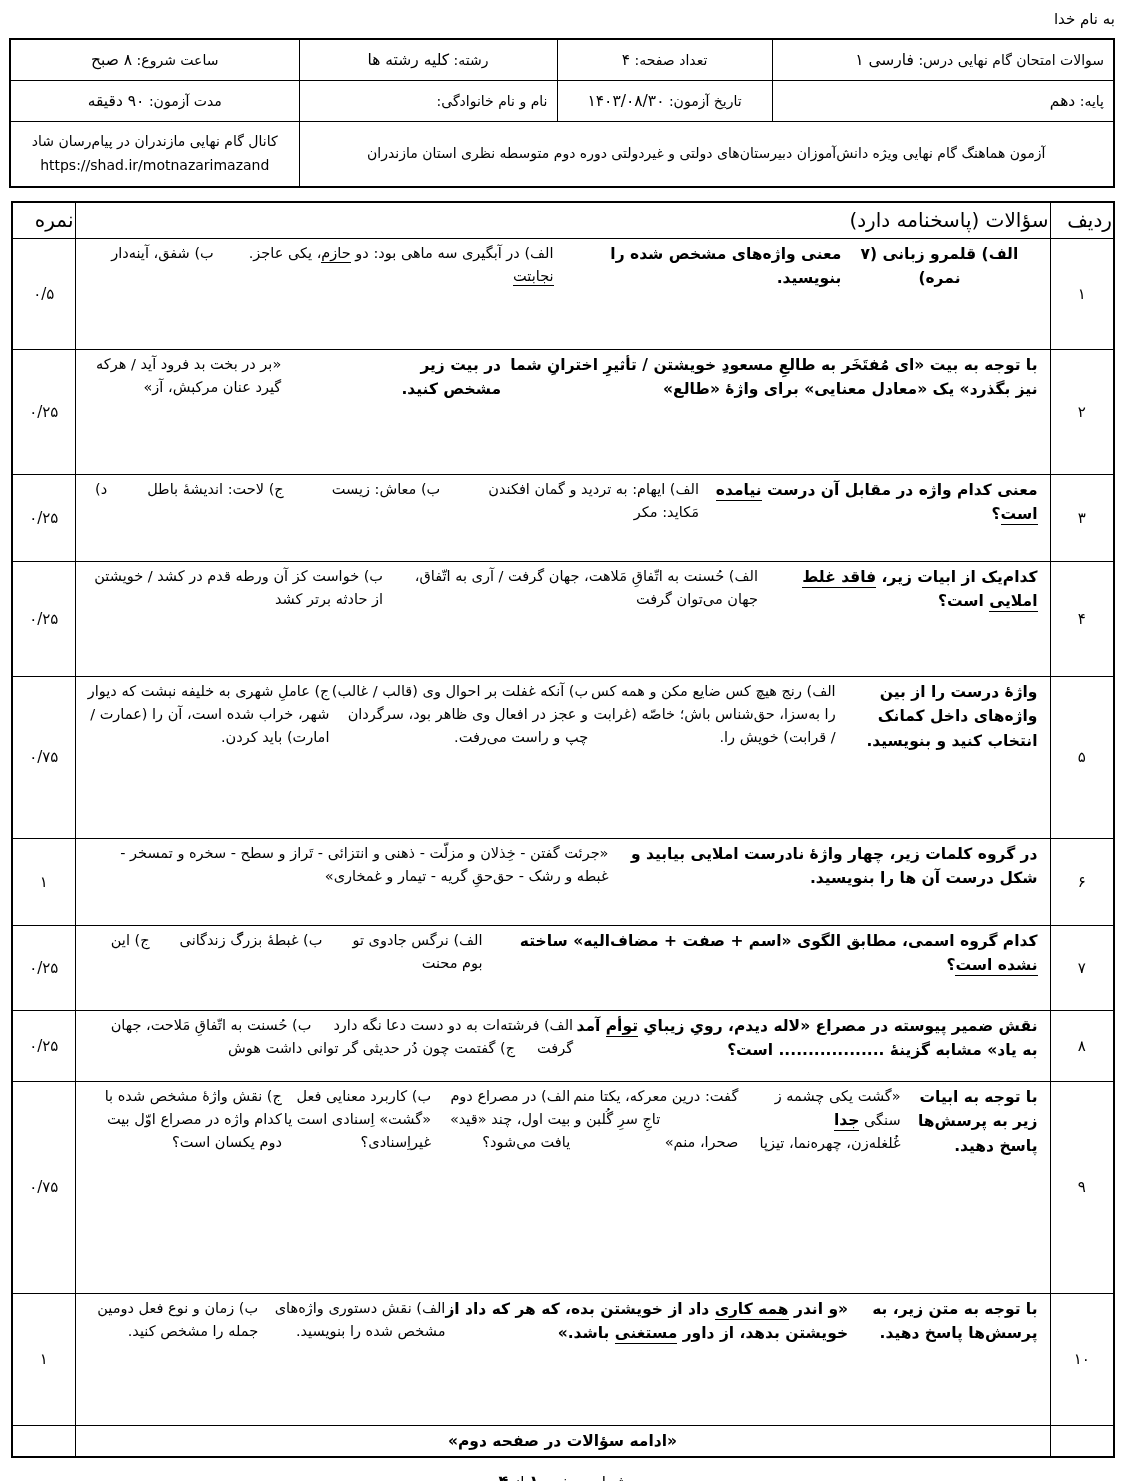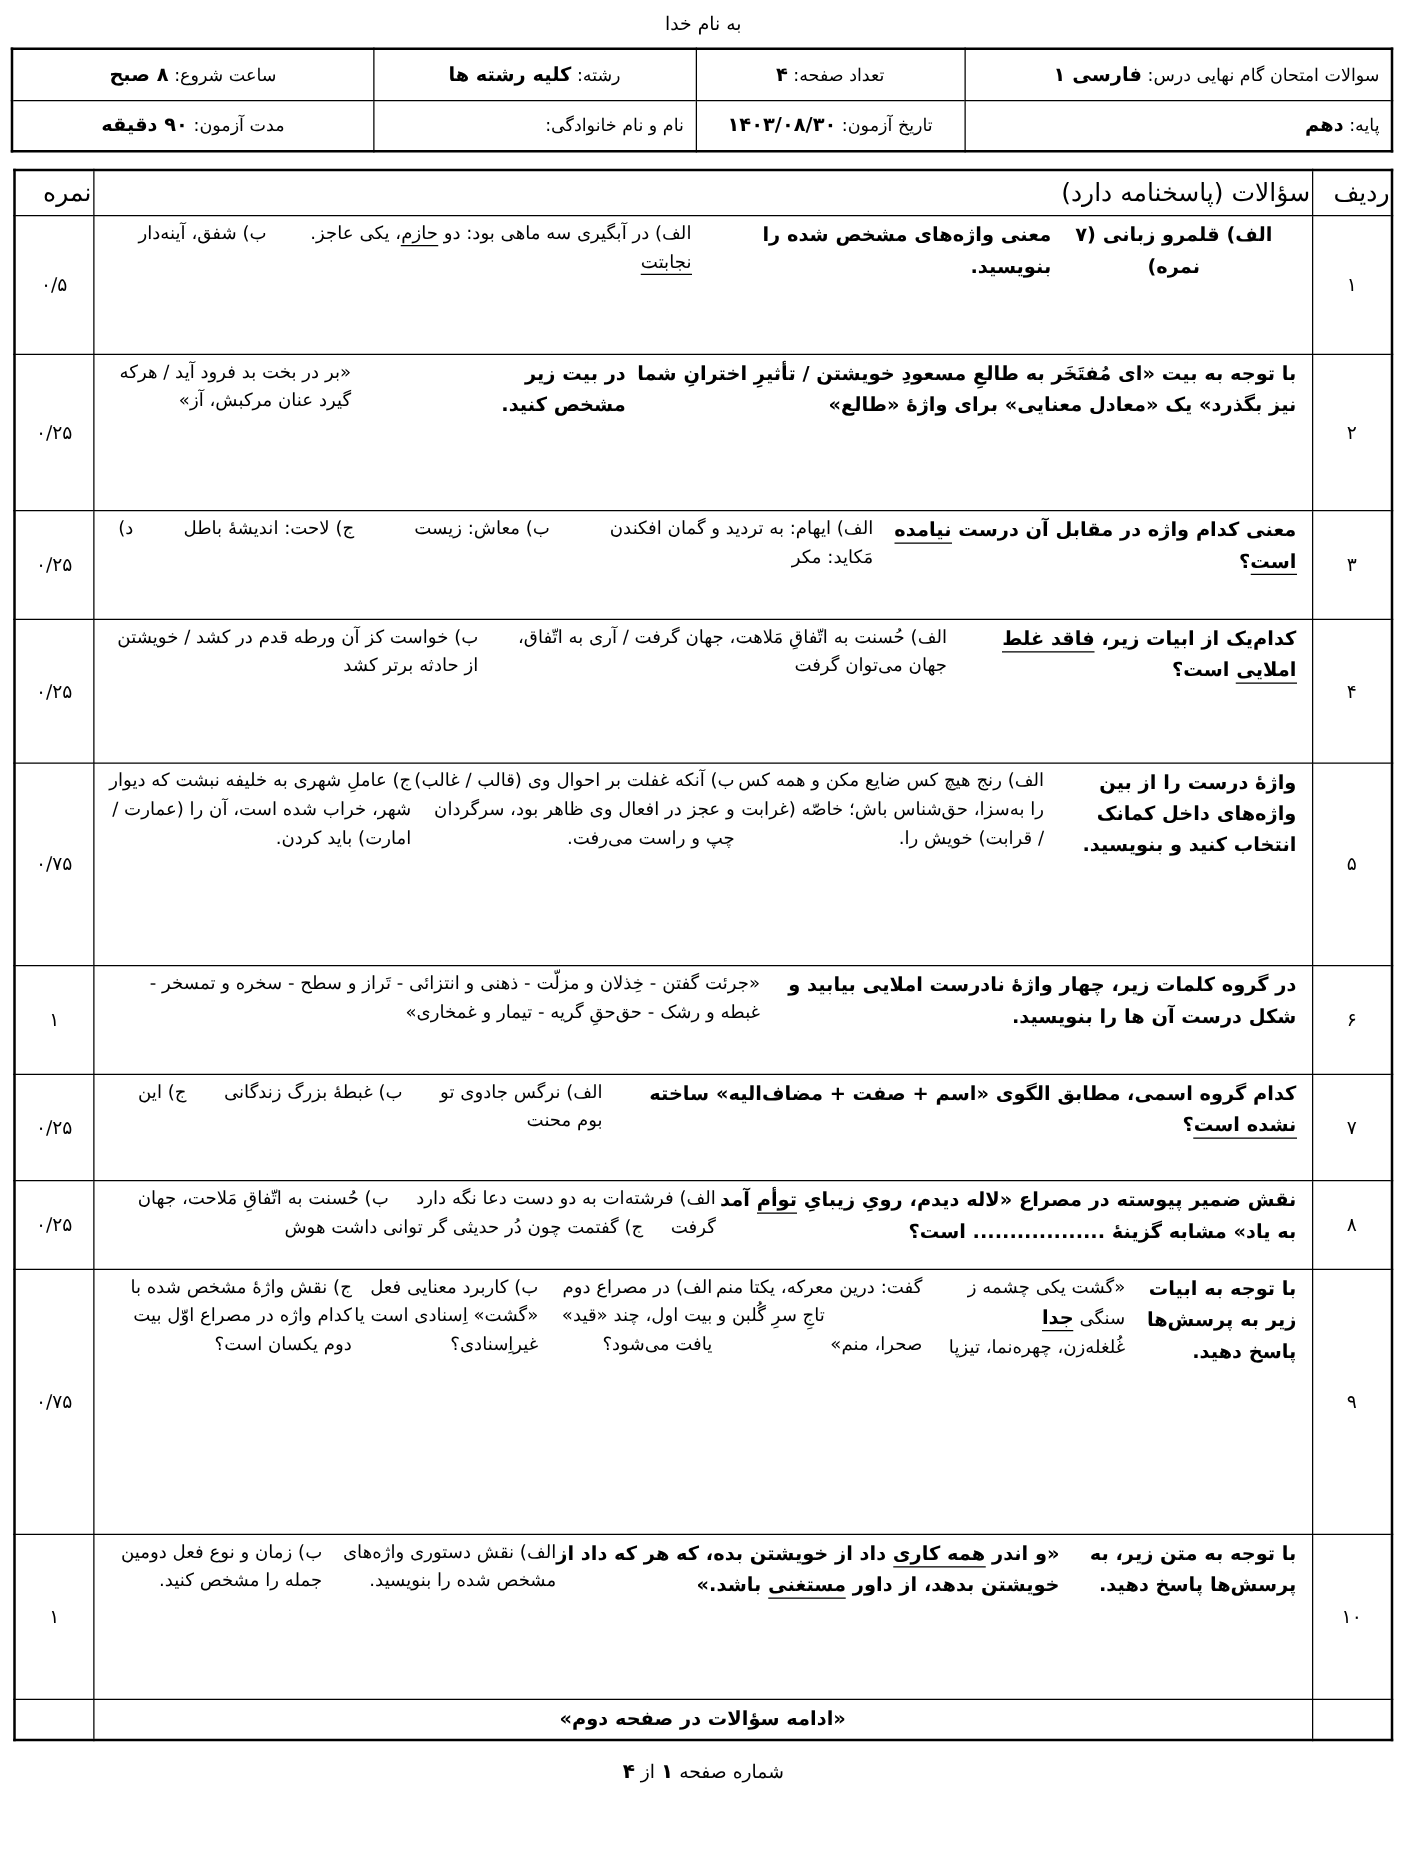--- a/index.html
+++ b/index.html
@@ -7,38 +7,37 @@
   body {
     width: 1126px;
     min-height: 1481px;
     background: #ffffff;
     color: #000000;
     direction: rtl;
     font-family: "DejaVu Sans", "Liberation Sans", sans-serif;
     padding: 8px 11px 0 11px;
   }
   .bismillah {
-    text-align: center;
     font-size: 15px;
     margin: 2px 0 10px 0;
   }
   table { width: 100%; border-collapse: collapse; table-layout: fixed; }
 
   
   table.hdr { border: 2px solid #000; }
   .hdr td {
     border: 1.5px solid #000;
     font-size: 14px;
     padding: 3px 9px;
     vertical-align: middle;
     overflow: hidden;
   }
   .hdr tr.r12 { height: 41px; }
   .hdr tr.r3  { height: 66px; }
-  .hdr .val { font-weight: bold; font-size: 15.5px; }
+  .hdr .val { font-weight: normal; font-size: 15.5px; }
   .cell-right  { text-align: right; }
   .cell-center { text-align: center; }
   .desc { text-align: center; font-size: 14.5px; line-height: 1.7; }
   .channel { text-align: center; font-size: 13px; line-height: 1.7; }
   .channel .url { direction: ltr; unicode-bidi: embed; font-size: 14px; }
 
   
   table.main { border: 2px solid #000; margin-top: 13px; }
   .main th {
     border: 1.5px solid #000;
@@ -106,20 +105,27 @@
       <span>تاریخ آزمون:</span>
       <span class="val">۱۴۰۳/۰۸/۳۰</span>
     </td>
     <td class="cell-right">
       <span>نام و نام خانوادگی:</span>
       <span class="val"></span>
     </td>
     <td class="cell-center">
       <span>مدت آزمون:</span>
       <span class="val">۹۰ دقیقه</span>
+    </td>
+  </tr>
+  <tr class="r3">
+    <td colspan="3" class="desc">آزمون هماهنگ گام نهایی ویژه دانش‌آموزان دبیرستان‌های دولتی و غیردولتی دوره دوم متوسطه نظری استان مازندران</td>
+    <td class="channel">
+      <div>کانال گام نهایی مازندران در پیام‌رسان شاد</div>
+      <div class="url">https://shad.ir/motnazarimazand</div>
     </td>
   </tr>
 </tbody>
   </table>
 
 <table class="main">
   <colgroup>
     <col style="width:64px">
       <col>
       <col style="width:63px">

